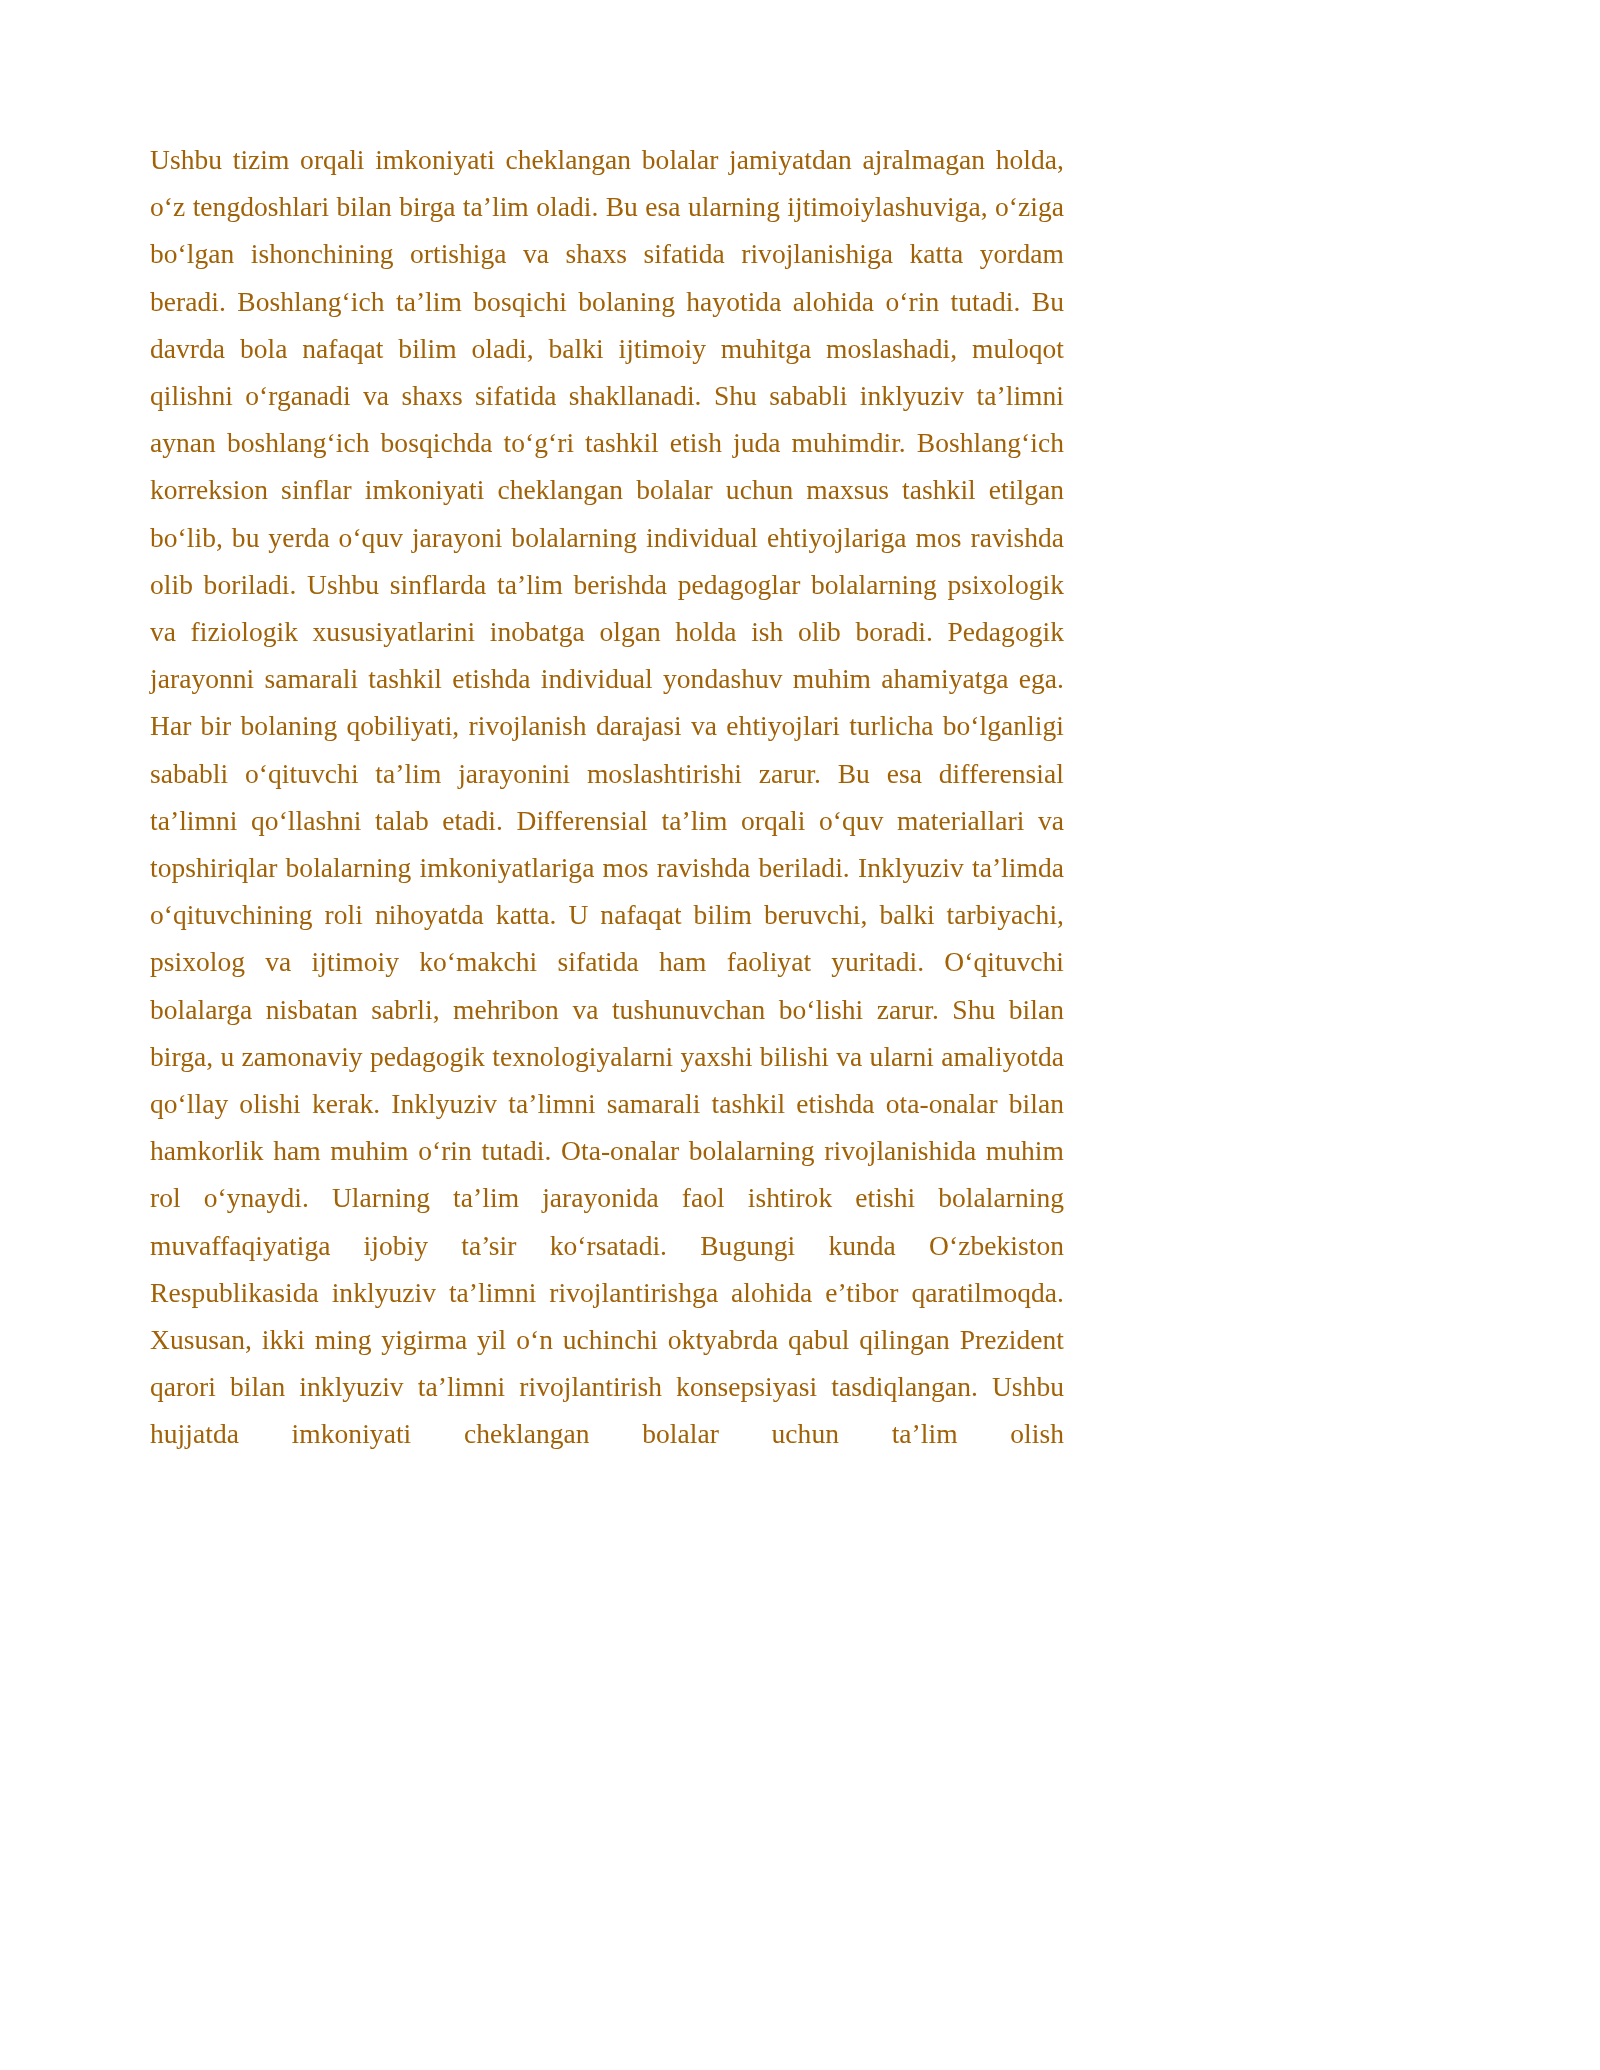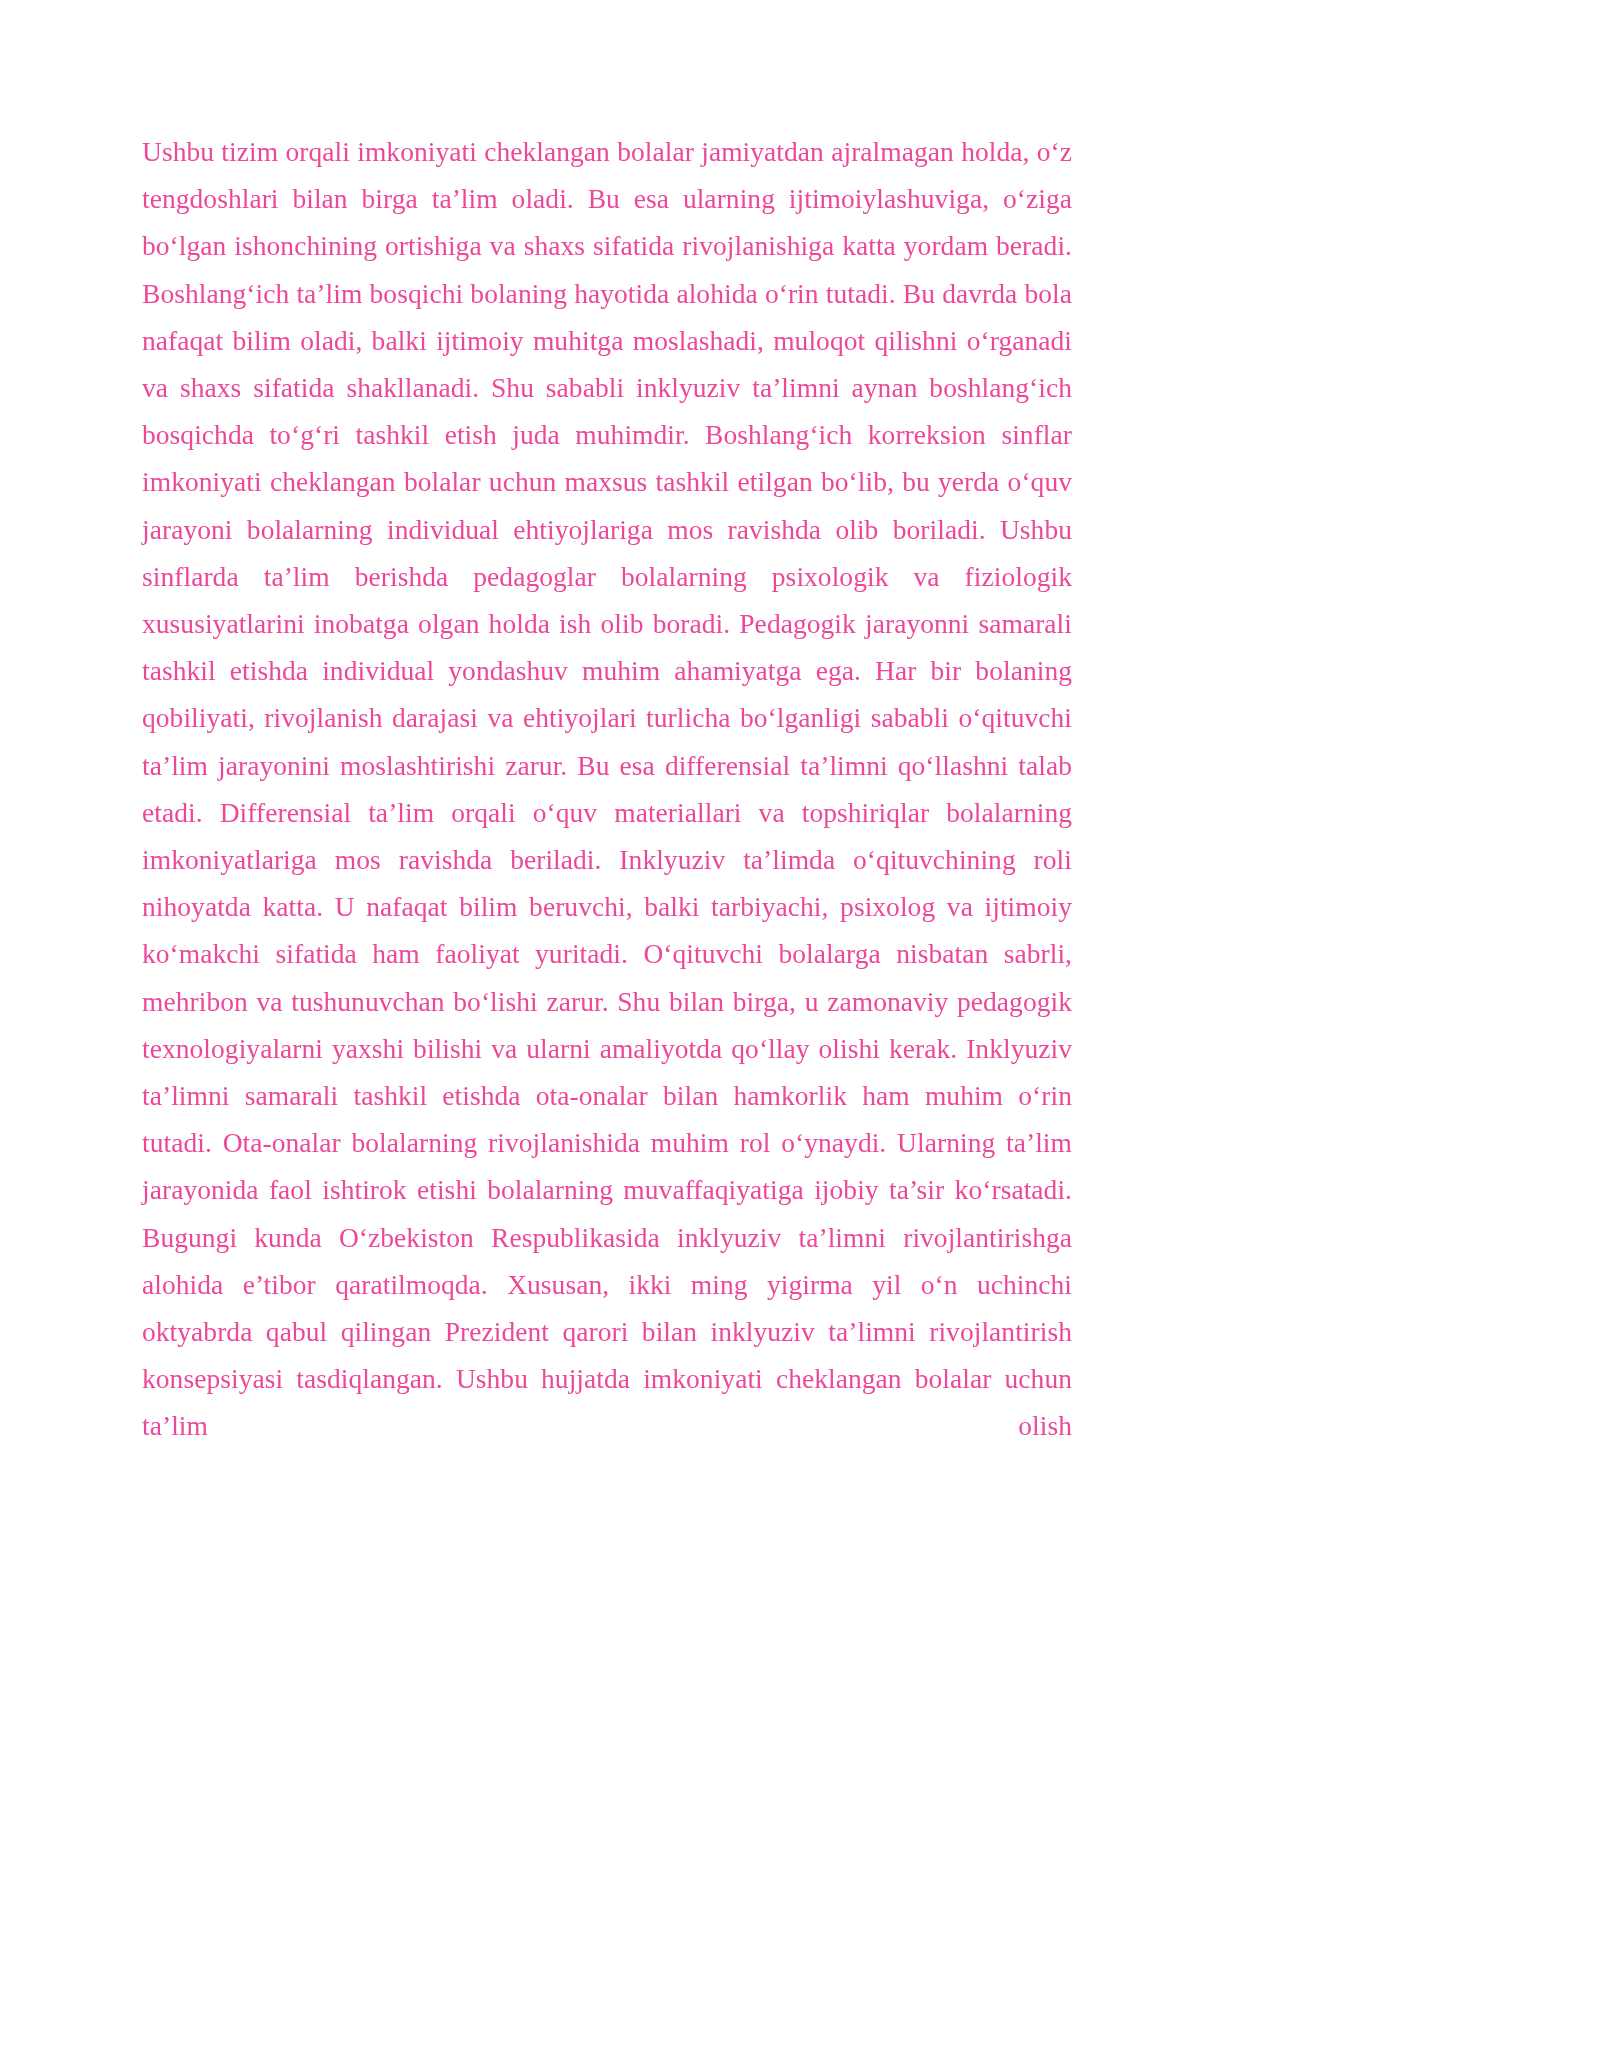--- a/index.html
+++ b/index.html
@@ -26,25 +26,25 @@
   }
 
   #text-column {
     position: absolute;
     left: 142px;
     top: 128px;
     width: 930px;
   }
 
   .body-paragraph {
-    margin: 0;
+    margin: 8px;
     padding: 0;
     font-size: 27.5px;
     line-height: 47.2px;
-    color: #ec4899;
+    color: #a16207;
     text-align: justify;
     text-justify: inter-word;
     letter-spacing: 0.05px;
     word-spacing: 0px;
     hyphens: none;
     -webkit-hyphens: none;
   }
 
   
   .body-paragraph:after {

